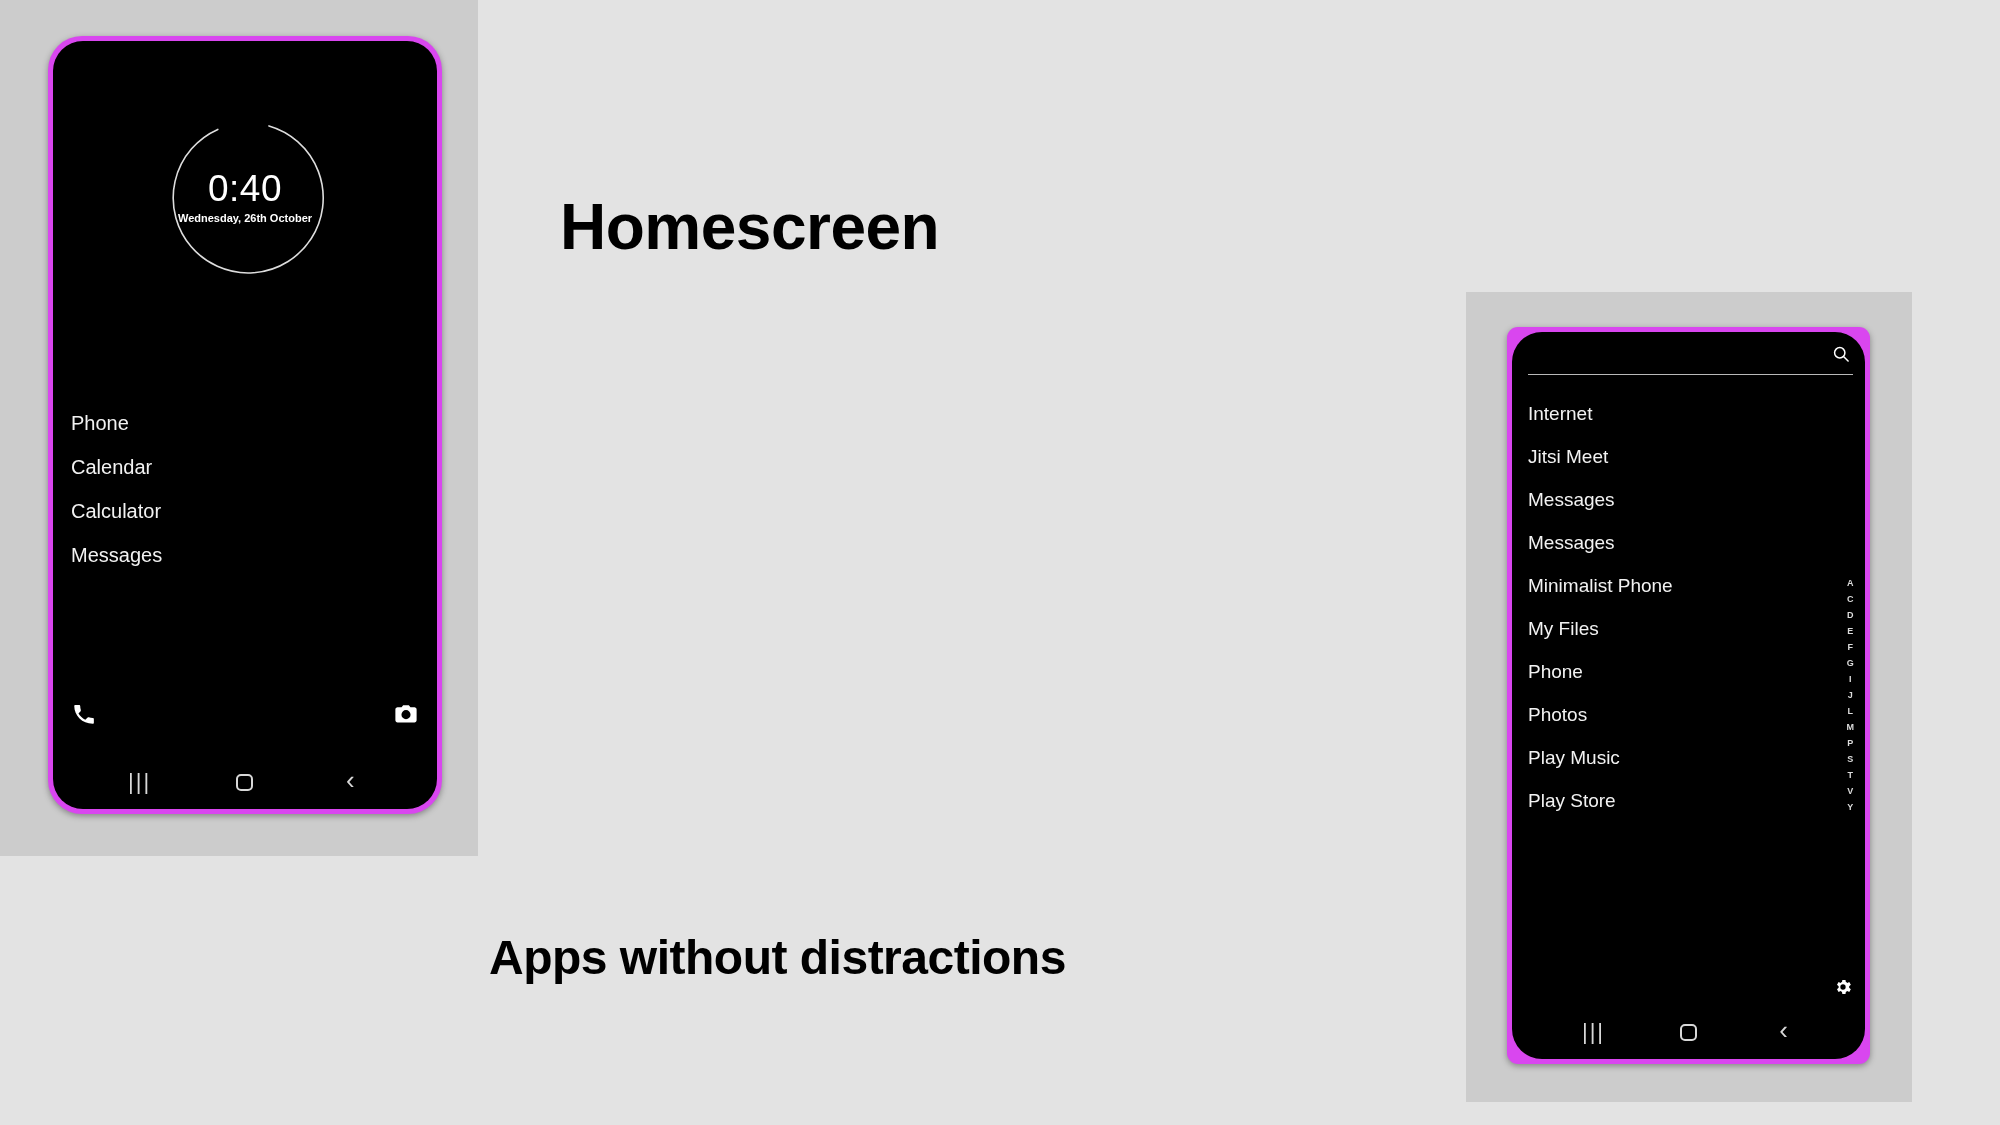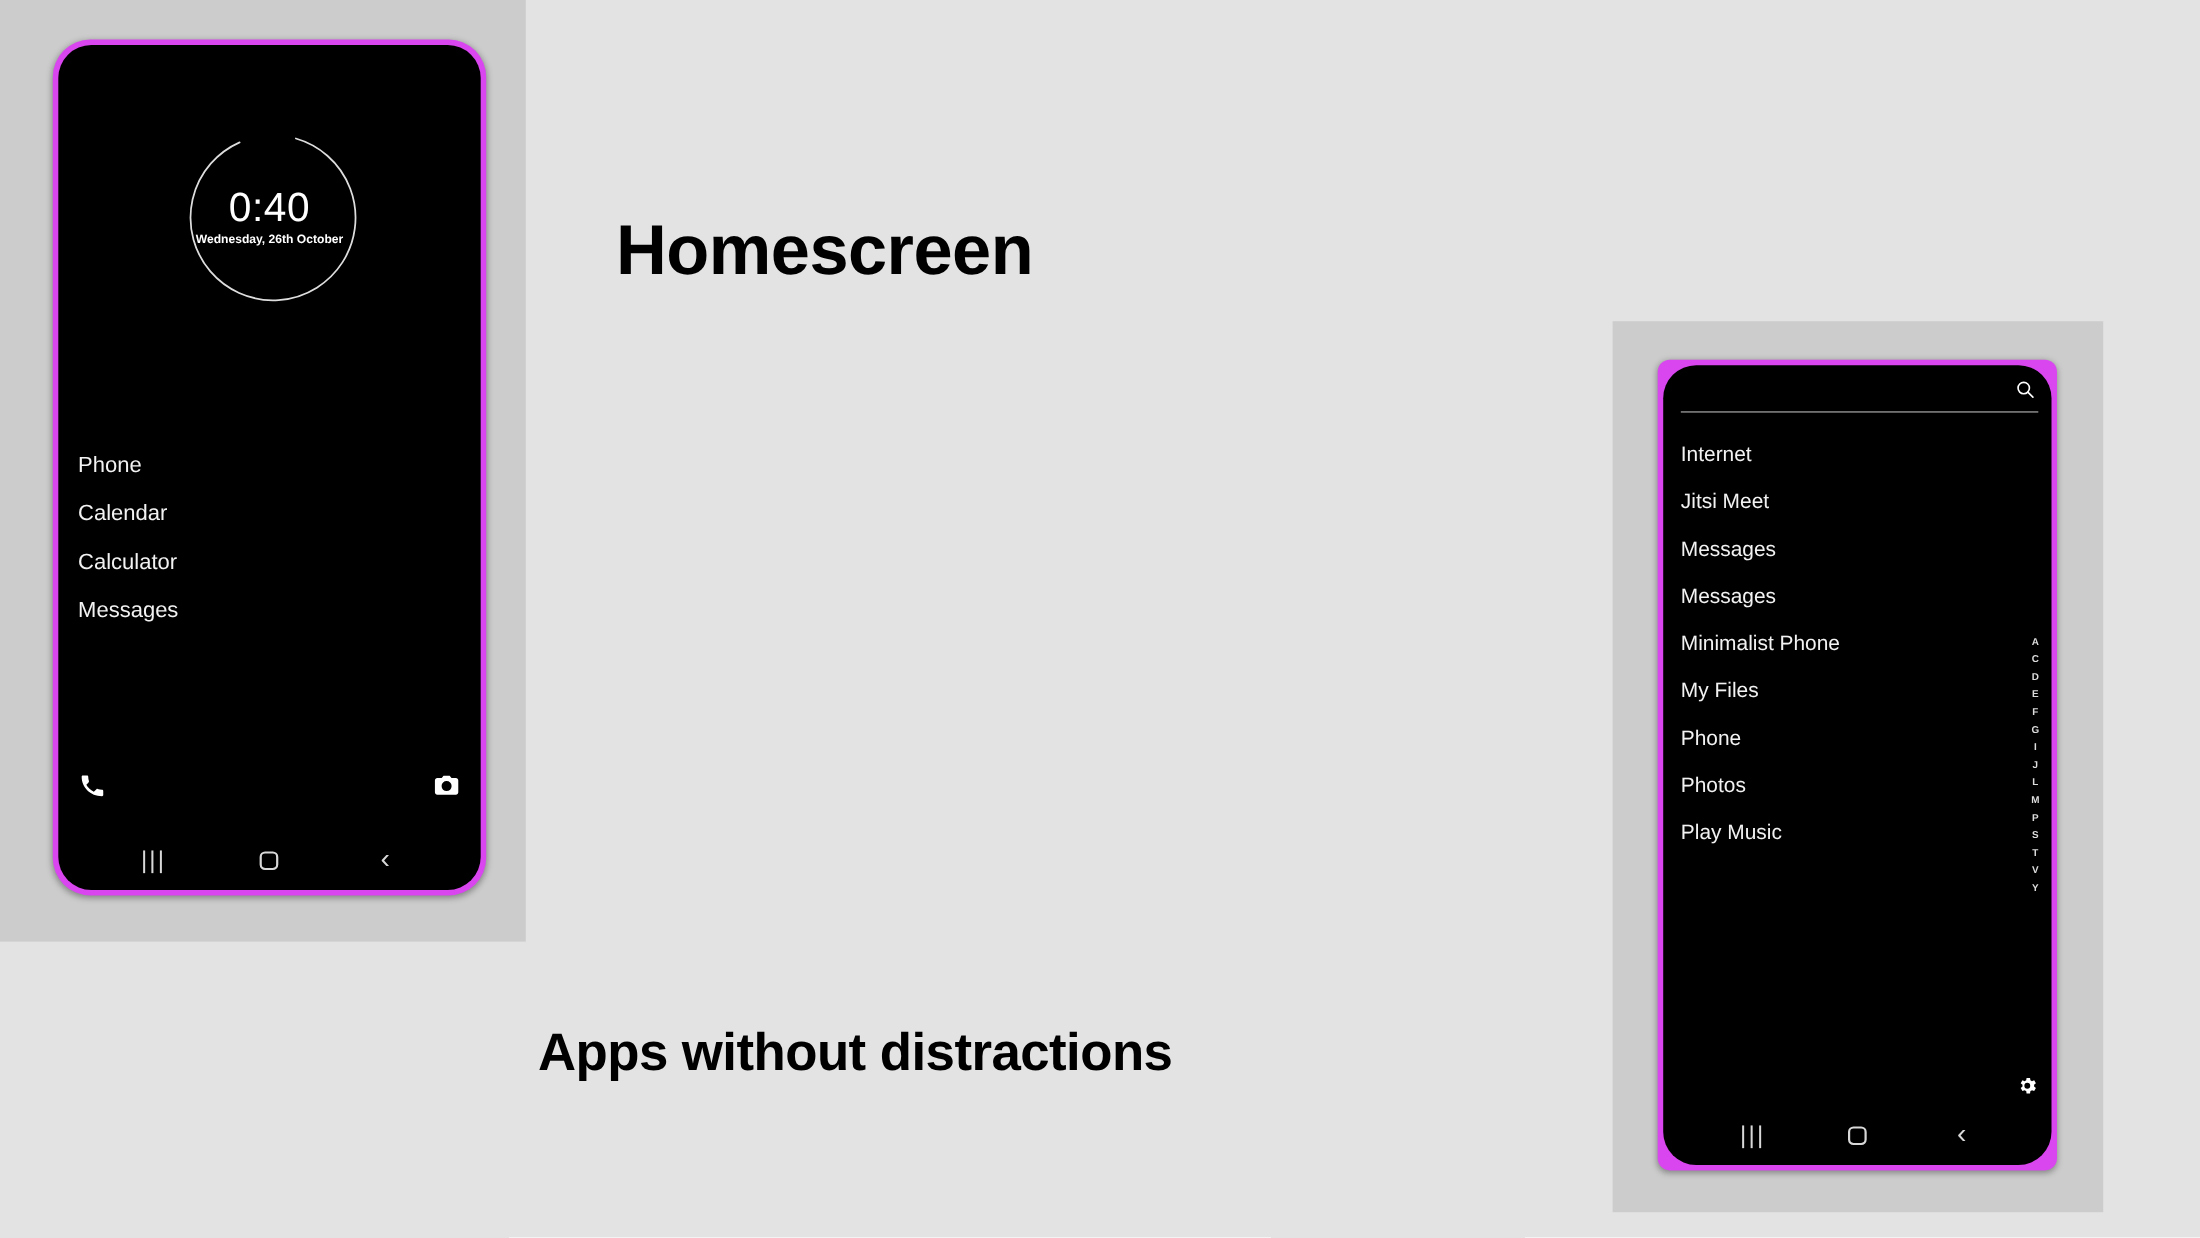--- a/index.html
+++ b/index.html
@@ -320,20 +320,21 @@
       <div id="drawer-list">
         <div class="drawer-item">Internet</div>
         <div class="drawer-item">Jitsi Meet</div>
         <div class="drawer-item">Messages</div>
         <div class="drawer-item">Messages</div>
         <div class="drawer-item">Minimalist Phone</div>
         <div class="drawer-item">My Files</div>
         <div class="drawer-item">Phone</div>
         <div class="drawer-item">Photos</div>
         <div class="drawer-item">Play Music</div>
+        <div class="drawer-item">Play Store</div>
       </div>
 
       <div id="drawer-index">
         <span class="index-letter">A</span>
         <span class="index-letter">C</span>
         <span class="index-letter">D</span>
         <span class="index-letter">E</span>
         <span class="index-letter">F</span>
         <span class="index-letter">G</span>
         <span class="index-letter">I</span>

